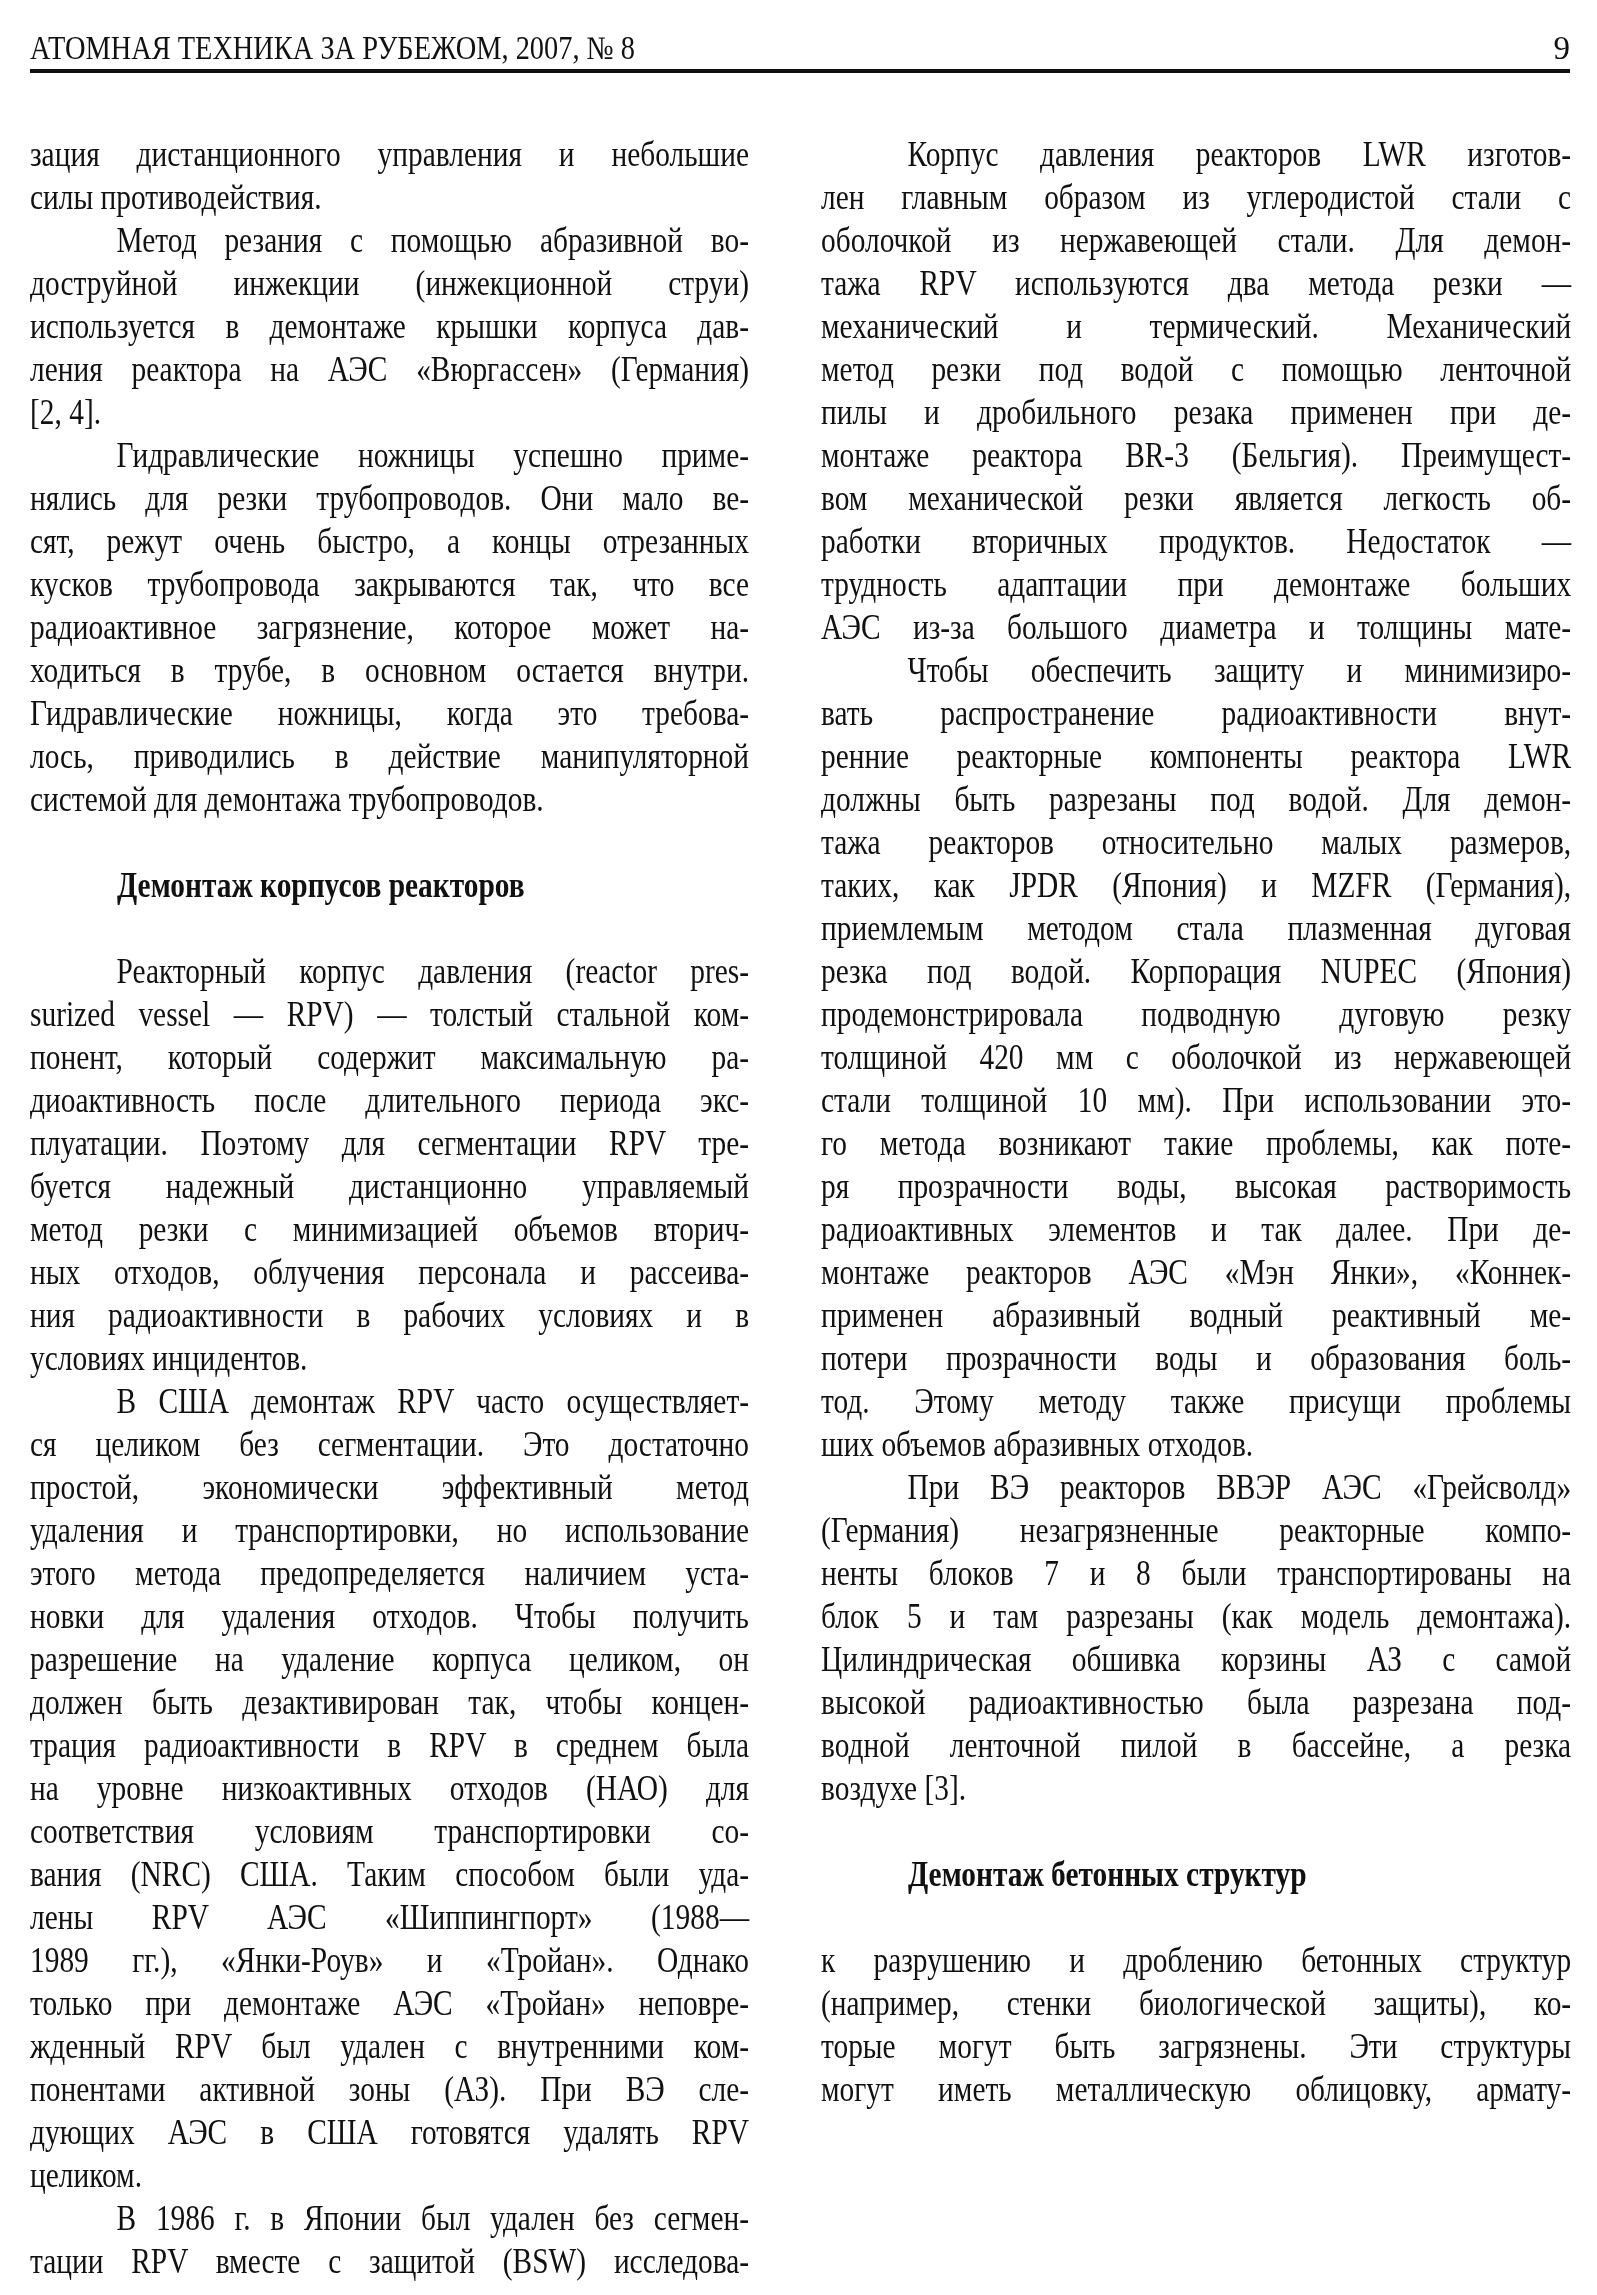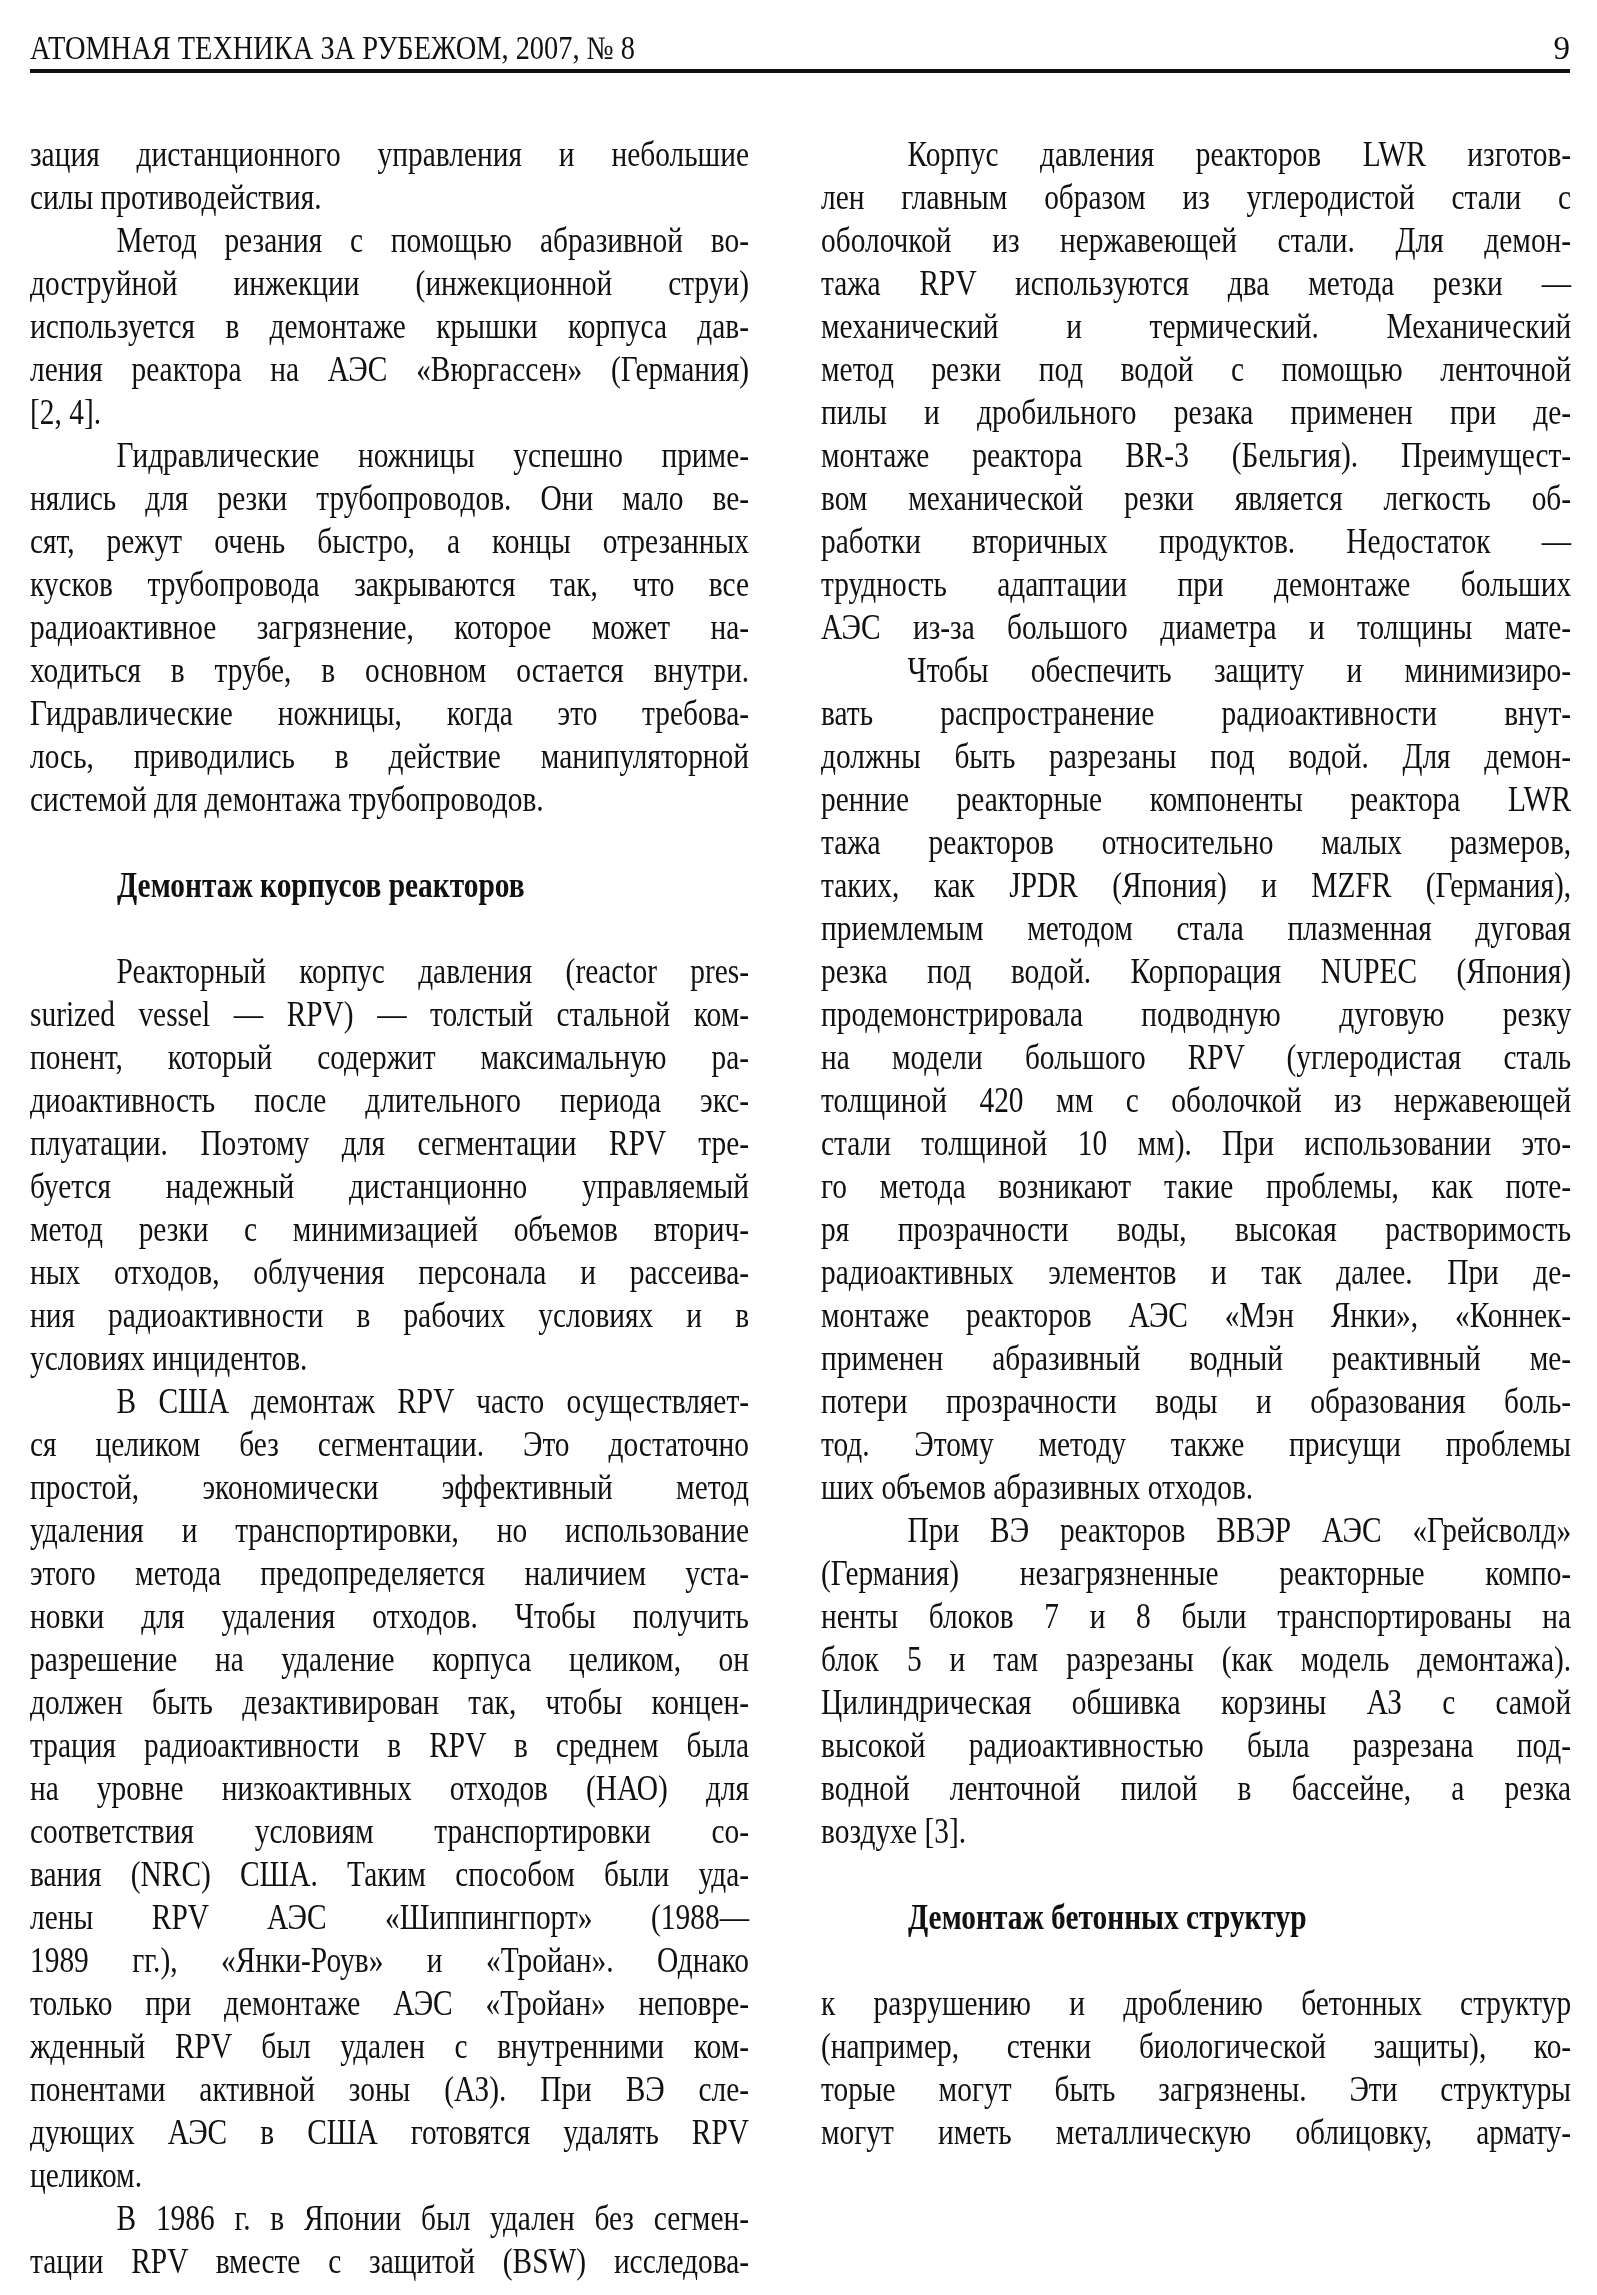--- a/index.html
+++ b/index.html
@@ -211,42 +211,39 @@
       <div class="ln">
         <span class="t" style="width: 893px; padding-left: 0px; box-sizing: border-box; transform: scaleX(0.84);">АЭС из-за большого диаметра и толщины мате-</span>
       </div>
       <div class="ln ind">
         <span class="t" style="width: 893px; padding-left: 103px; box-sizing: border-box; transform: scaleX(0.84);">Чтобы обеспечить защиту и минимизиро-</span>
       </div>
       <div class="ln">
         <span class="t" style="width: 893px; padding-left: 0px; box-sizing: border-box; transform: scaleX(0.84);">вать распространение радиоактивности внут-</span>
       </div>
       <div class="ln">
+        <span class="t" style="width: 893px; padding-left: 0px; box-sizing: border-box; transform: scaleX(0.84);">ренние реакторные компоненты реактора LWR</span>
+      </div>
+      <div class="ln">
         <span class="t" style="width: 893px; padding-left: 0px; box-sizing: border-box; transform: scaleX(0.84);">должны быть разрезаны под водой. Для демон-</span>
       </div>
       <div class="ln">
-        <span class="t" style="width: 893px; padding-left: 0px; box-sizing: border-box; transform: scaleX(0.84);">ренние реакторные компоненты реактора LWR</span>
-      </div>
-      <div class="ln">
         <span class="t" style="width: 893px; padding-left: 0px; box-sizing: border-box; transform: scaleX(0.84);">тажа реакторов относительно малых размеров,</span>
       </div>
       <div class="ln">
         <span class="t" style="width: 893px; padding-left: 0px; box-sizing: border-box; transform: scaleX(0.84);">таких, как JPDR (Япония) и MZFR (Германия),</span>
       </div>
       <div class="ln">
         <span class="t" style="width: 893px; padding-left: 0px; box-sizing: border-box; transform: scaleX(0.84);">приемлемым методом стала плазменная дуговая</span>
       </div>
       <div class="ln">
         <span class="t" style="width: 893px; padding-left: 0px; box-sizing: border-box; transform: scaleX(0.84);">резка под водой. Корпорация NUPEC (Япония)</span>
       </div>
       <div class="ln">
         <span class="t" style="width: 893px; padding-left: 0px; box-sizing: border-box; transform: scaleX(0.84);">продемонстрировала подводную дуговую резку</span>
-      </div>
-      <div class="ln">
-        <span class="t" style="width: 893px; padding-left: 0px; box-sizing: border-box; transform: scaleX(0.84);">на модели большого RPV (углеродистая сталь</span>
       </div>
       <div class="ln">
         <span class="t" style="width: 893px; padding-left: 0px; box-sizing: border-box; transform: scaleX(0.84);">толщиной 420 мм с оболочкой из нержавеющей</span>
       </div>
       <div class="ln">
         <span class="t" style="width: 893px; padding-left: 0px; box-sizing: border-box; transform: scaleX(0.84);">стали толщиной 10 мм). При использовании это-</span>
       </div>
       <div class="ln">
         <span class="t" style="width: 893px; padding-left: 0px; box-sizing: border-box; transform: scaleX(0.84);">го метода возникают такие проблемы, как поте-</span>
       </div>

